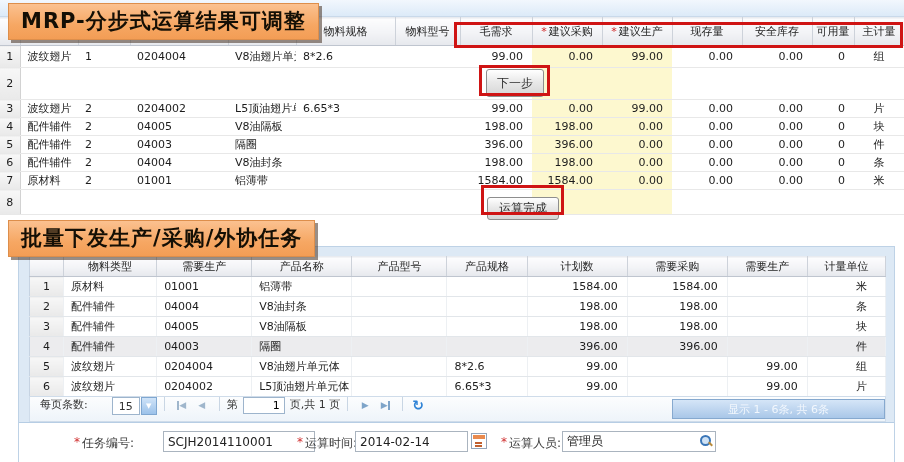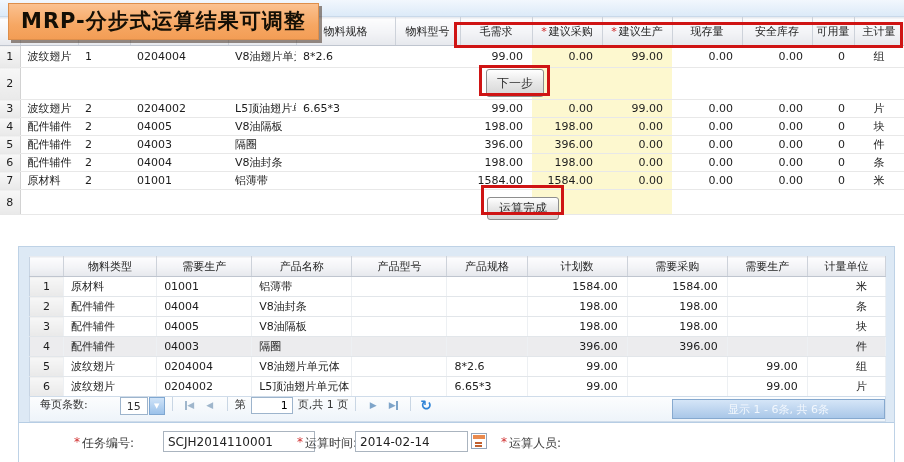--- a/index.html
+++ b/index.html
@@ -62,21 +62,21 @@
 
   
   #panel2 { position:absolute; left:18px; top:246px; width:877px; height:216px;
     background:#dde9f5; border:1px solid #bed2e6; }
 
   
   #pager { position:absolute; left:10px; top:149px; width:857px; height:26px;
     background:linear-gradient(180deg,#fcfdfe,#eef4fa); border:1px solid #cfdcea;
     display:flex; align-items:flex-start; font-size:11px; color:#333; }
   #pager .lbl { margin-left:10px; }
-  .combo { display:inline-flex; margin-left:20px;padding-left:12px; }
+  .combo { display:inline-flex; margin-left:12px;padding-left:12px; }
   .combo .val { width:28px; height:18px; background:#fff; border:1px solid #9db4cc;
      display:flex; align-items:center; justify-content:center; font-size:11px; }
   .combo .arrow { width:16px; height:18px; margin-left:1px; color:#fff; font-size:7px;
      background:linear-gradient(180deg,#cfe3f8,#9cc2ea); border:1px solid #7fa7d1;
      display:flex; align-items:center; justify-content:center; cursor:pointer; }
   .sep { width:1px; height:14px; background:#c9d6e4; margin:0 7px; }
   .pg { width:16px; height:16px; display:inline-flex; align-items:center; justify-content:center;
      font-size:9px; color:#9fb6cc; margin:0 2px; cursor:pointer; position:relative; }
   .pg.en { color:#7ea4c9; }
   .pg.first::before, .pg.last::after { content:""; width:2px; height:9px; background:currentColor; }
@@ -282,20 +282,21 @@
       </tbody>
     </table>
 
   <button id="btn-next" class="gbtn">下一步</button>
   <button id="btn-done" class="gbtn">运算完成</button>
   <div id="rb-header" class="redbox"></div>
   <div id="rb-next" class="redbox"></div>
   <div id="rb-done" class="redbox"></div>
 
   <div id="banner1" class="banner">MRP-分步式运算结果可调整</div>
+  <div id="banner2" class="banner">批量下发生产/采购/外协任务</div>
 
   <div id="panel2">
     <table id="table2">
         <colgroup>
           <col style="width: 34px;">
           <col style="width: 93px;">
           <col style="width: 95px;">
           <col style="width: 100px;">
           <col style="width: 95px;">
           <col style="width: 80px;">
@@ -420,15 +421,19 @@
       <span class="f-label" style="left:63px">任务编号:</span>
       <input class="f-input" style="left: 113px; width: 152px; margin-left: 31px;" value="SCJH2014110001">
 
       <span class="f-star" style="left:278px">*</span>
       <span class="f-label" style="left:286px">运算时间:</span>
       <input class="f-input" style="left: 336px; width: 113px;" value="2014-02-14">
       <span id="cal-btn"></span>
 
       <span class="f-star" style="left:482px">*</span>
       <span class="f-label" style="left:490px">运算人员:</span>
+      <span style="position:absolute;left:543px;top:8px;width:154px;height:21px">
+        <input class="f-input" style="left: 0px; top: 0px; width: 154px;" value="管理员">
+        <span class="mag"></span>
+      </span>
     </div>
   </div>
 </div>
 
 </body></html>

